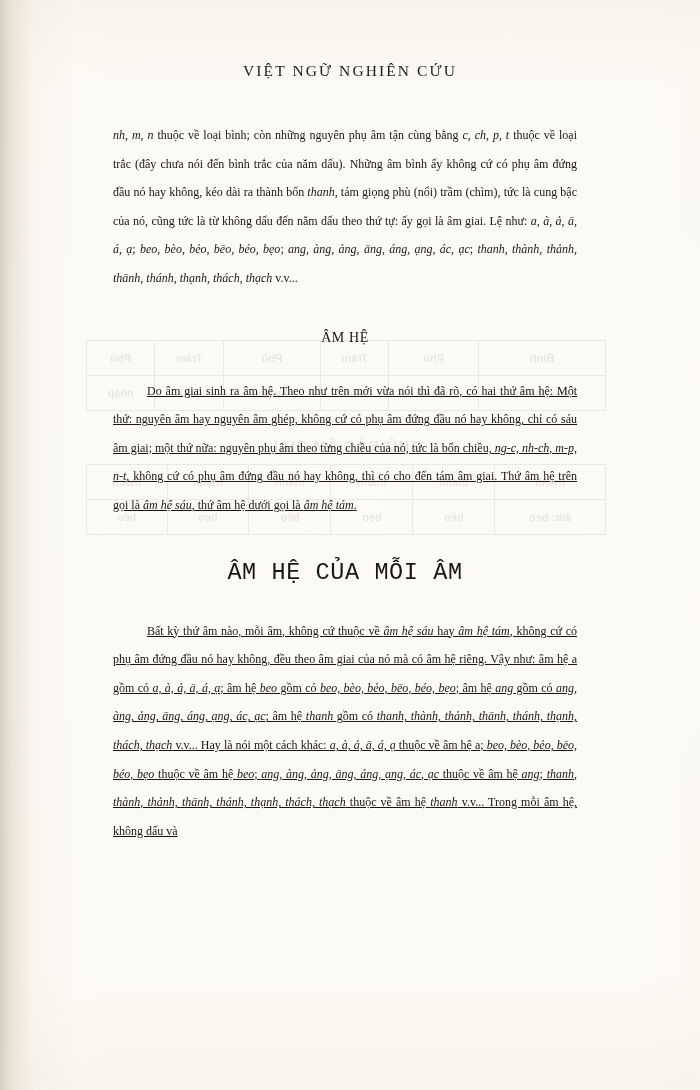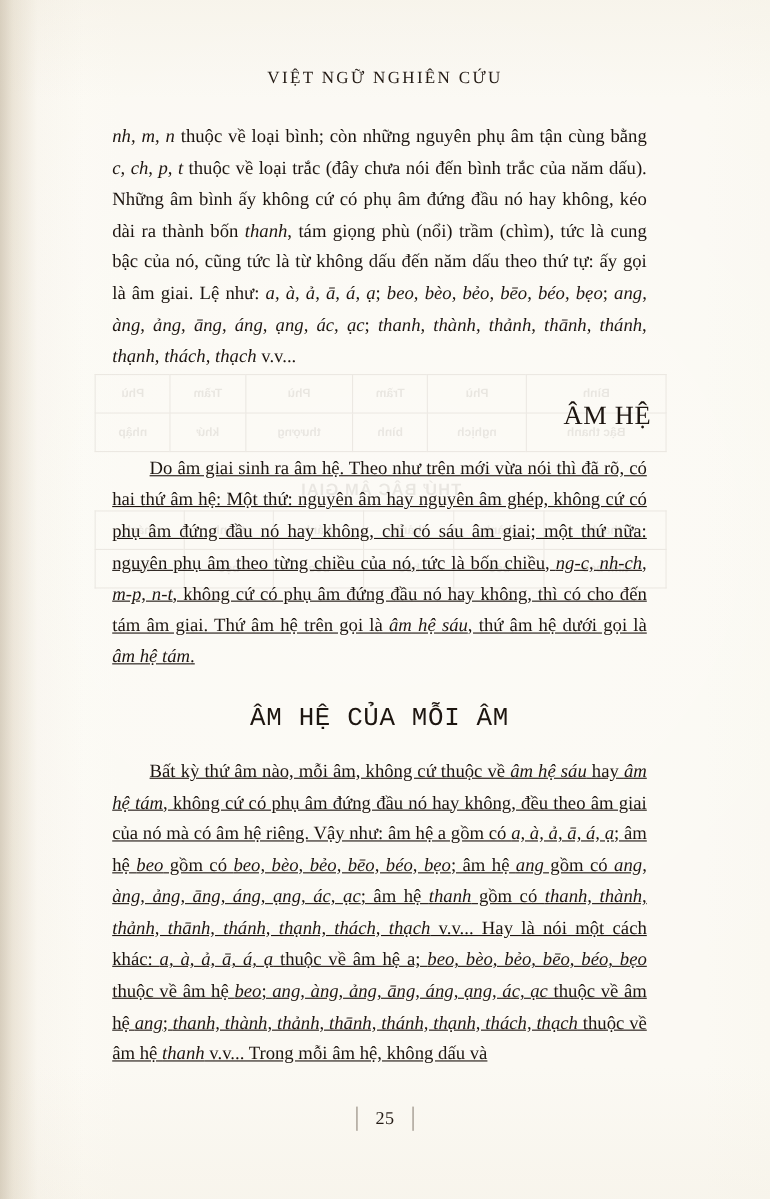--- a/index.html
+++ b/index.html
@@ -103,22 +103,22 @@
 
   
   .text-block {
     position: absolute;
     left: 98px;
     top: 106px;
     width: 494px;
   }
 
   p.body {
-    margin: 4px;
-    font-size: 17px;
+    margin: 15px;
+    font-size: 12px;
     line-height: 28.6px;
     color: #1d1510;
     text-align: justify;
     text-justify: inter-word;
     -webkit-hyphens: none;
     hyphens: none;
   }
   p.body.indent {
     text-indent: 34px;
     text-decoration: underline;
@@ -128,24 +128,23 @@
   }
 
   h2.section-head {
     margin: 0;
     font-weight: 400;
     color: #1d1510;
     text-align: center;
     font-family: "Liberation Serif", serif;
   }
   h2.section-head.h-small {
-    font-size: 24px;
+    font-size: 14px;
     letter-spacing: 0.6px;
     padding: 22px 0 16px 0;
-    text-align: right;
   }
   h2.section-head.h-big {
     font-size: 23.5px;
     letter-spacing: 0.6px;
     padding: 24px 0 16px 0;
     font-family: Liberation Mono, monospace;
   }
 
   
   .folio {
@@ -232,19 +231,14 @@
     <h2 class="section-head h-small">ÂM HỆ</h2>
 
     <p class="body indent">Do âm giai sinh ra âm hệ. Theo như trên mới vừa nói thì đã rõ, có hai thứ âm hệ: Một thứ: nguyên âm hay nguyên âm ghép, không cứ có phụ âm đứng đầu nó hay không, chỉ có sáu âm giai; một thứ nữa: nguyên phụ âm theo từng chiều của nó, tức là bốn chiều, <i>ng-c, nh-ch, m-p, n-t</i>, không cứ có phụ âm đứng đầu nó hay không, thì có cho đến tám âm giai. Thứ âm hệ trên gọi là <i>âm hệ sáu</i>, thứ âm hệ dưới gọi là <i>âm hệ tám</i>.</p>
 
     <h2 class="section-head h-big">ÂM HỆ CỦA MỖI ÂM</h2>
 
     <p class="body indent">Bất kỳ thứ âm nào, mỗi âm, không cứ thuộc về <i>âm hệ sáu</i> hay <i>âm hệ tám</i>, không cứ có phụ âm đứng đầu nó hay không, đều theo âm giai của nó mà có âm hệ riêng. Vậy như: âm hệ a gồm có <i>a, à, ả, ā, á, ạ</i>; âm hệ <i>beo</i> gồm có <i>beo, bèo, bẻo, bēo, béo, bẹo</i>; âm hệ <i>ang</i> gồm có <i>ang, àng, ảng, āng, áng, ạng, ác, ạc</i>; âm hệ <i>thanh</i> gồm có <i>thanh, thành, thảnh, thānh, thánh, thạnh, thách, thạch</i> v.v... Hay là nói một cách khác: <i>a, à, ả, ā, á, ạ</i> thuộc về âm hệ a; <i>beo, bèo, bẻo, bēo, béo, bẹo</i> thuộc về âm hệ <i>beo</i>; <i>ang, àng, ảng, āng, áng, ạng, ác, ạc</i> thuộc về âm hệ <i>ang</i>; <i>thanh, thành, thảnh, thānh, thánh, thạnh, thách, thạch</i> thuộc về âm hệ <i>thanh</i> v.v... Trong mỗi âm hệ, không dấu và</p>
 
   </div>
 
-  <div class="folio">
-    <span class="rule"></span>
-    <span class="num">25</span>
-    <span class="rule"></span>
-  </div>
 
 </div>
 
 </body></html>

